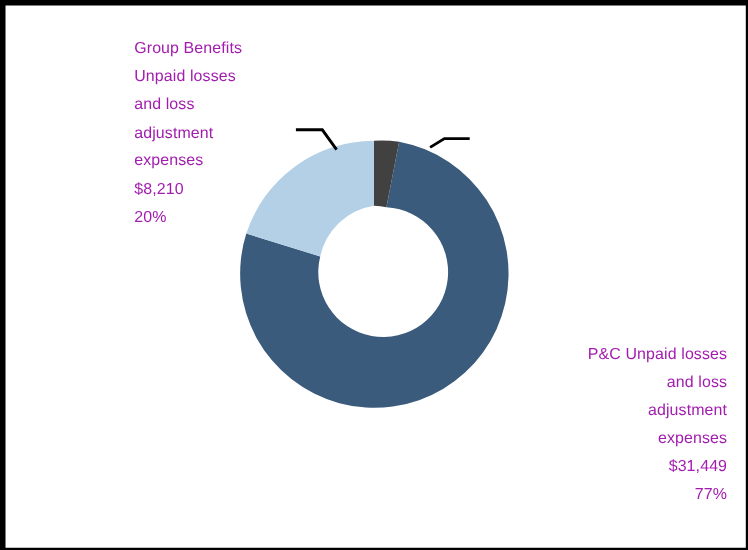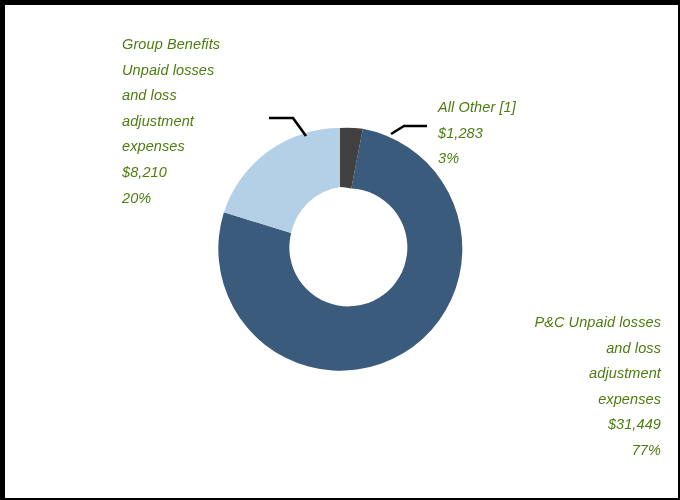--- a/index.html
+++ b/index.html
@@ -39,24 +39,23 @@
   }
   .donut-svg {
     position: absolute;
     left: 0;
     top: 0;
   }
   .label-block {
     position: absolute;
     font-size: 14.5px;
     line-height: 25.6px;
-    color: #4d7c0f;
+    color: #a21caf;
     white-space: pre-line;
     letter-spacing: 0.1px;
-    font-style: italic;
   }
   #label-group-benefits {
     left: 122px;
     top: 32px;
     width: 170px;
     text-align: left;
   }
   #label-all-other {
     left: 438px;
     top: 95px;
@@ -110,23 +109,20 @@
     </svg>
 
     <div class="label-block" id="label-group-benefits">Group Benefits
 Unpaid losses
 and loss
 adjustment
 expenses
 $8,210
 20%</div>
 
-    <div class="label-block" id="label-all-other">All Other [1]
-$1,283
-3%</div>
 
     <div class="label-block" id="label-pandc">P&amp;C Unpaid losses
 and loss
 adjustment
 expenses
 $31,449
 77%</div>
 
   </div>
 

